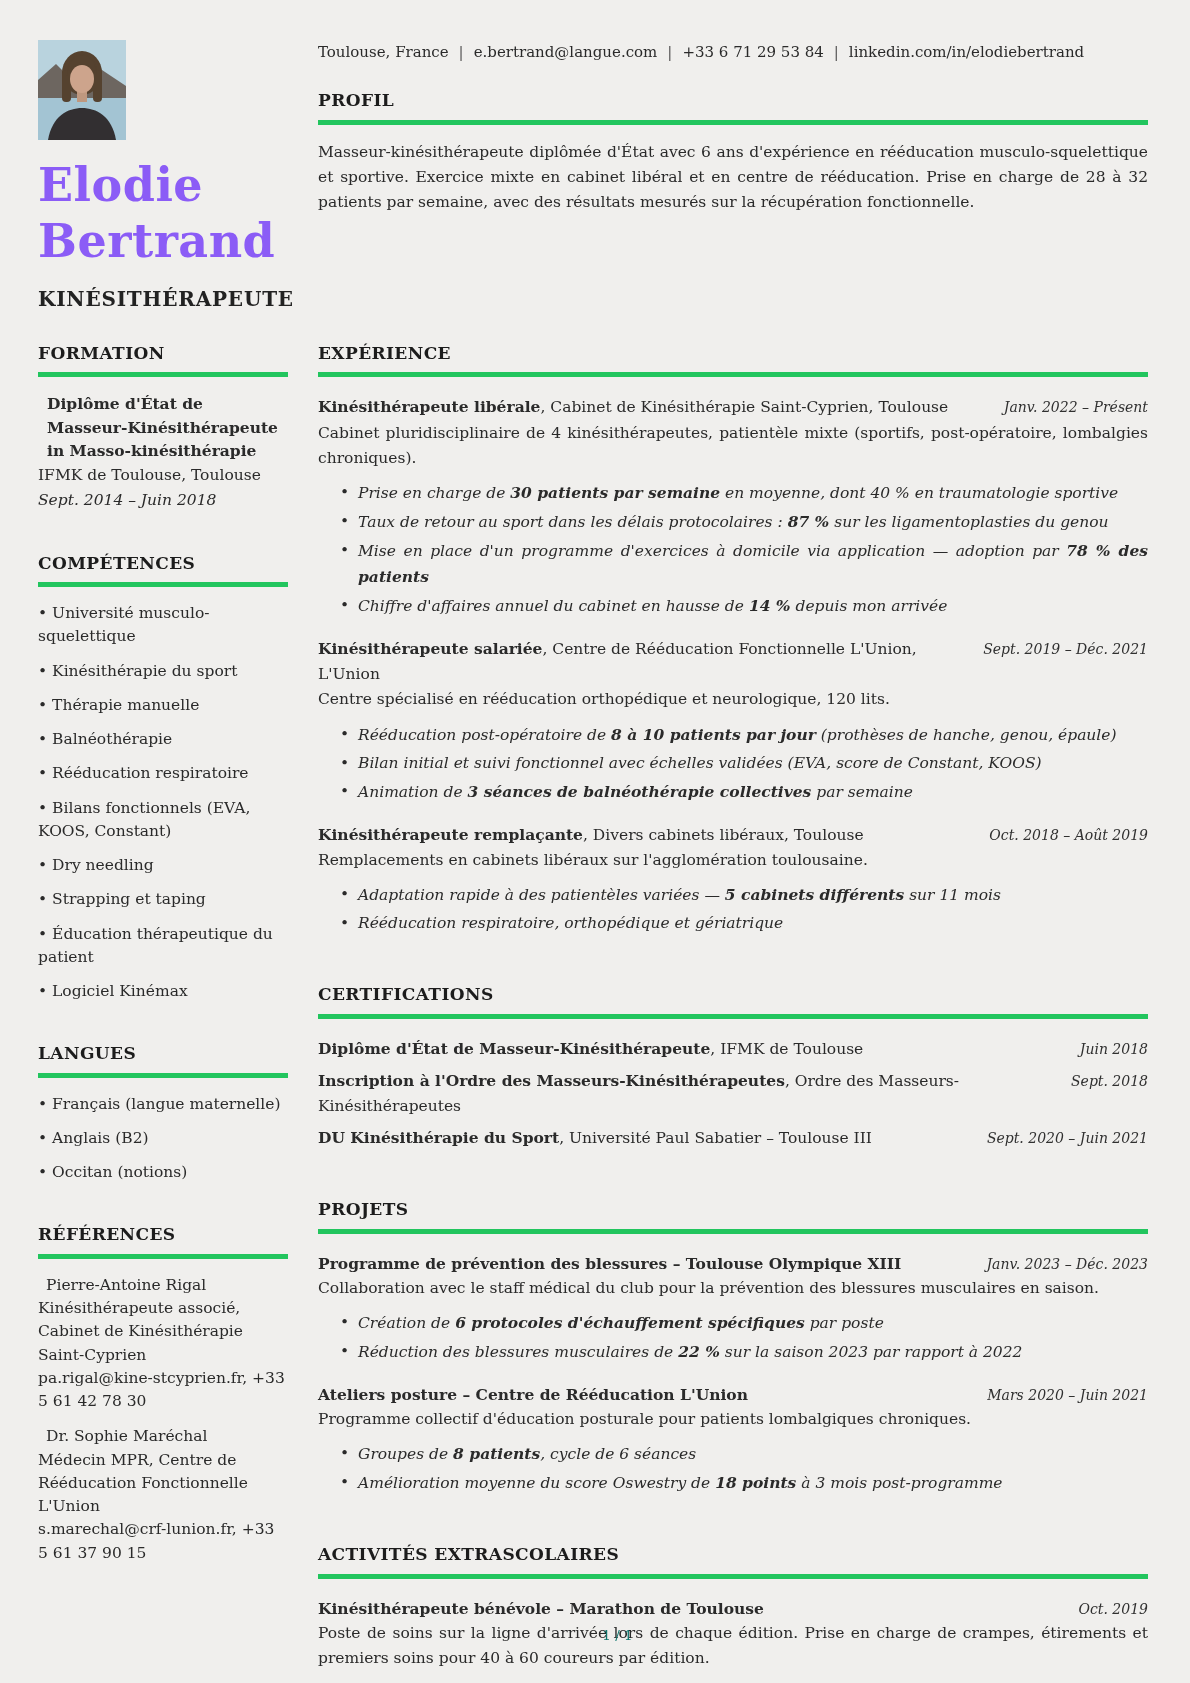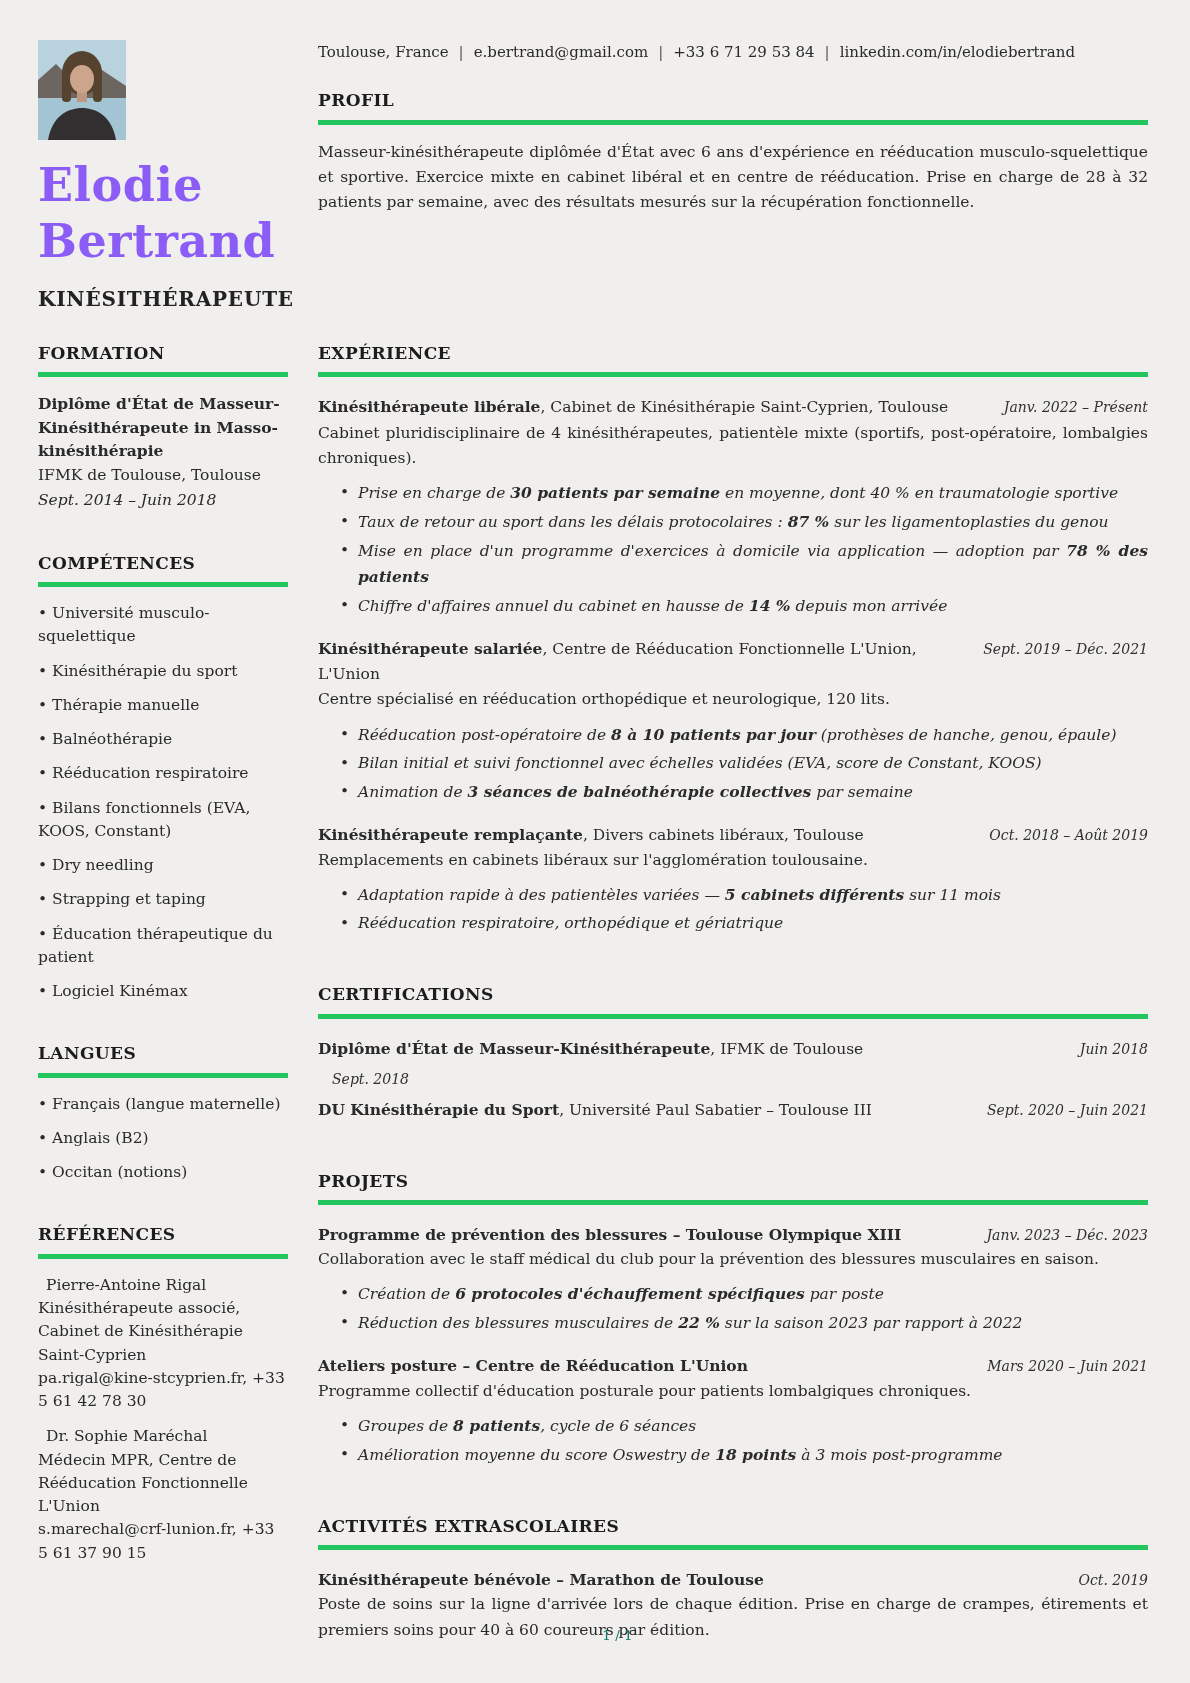--- a/index.html
+++ b/index.html
@@ -25,21 +25,21 @@
   .main .sec + .sec{margin-top:48px;}
   .sec-head{
     font-size:17px;font-weight:bold;letter-spacing:.4px;color:#1c1c1c;
     padding-bottom:9px;border-bottom:5px solid #22c55e;margin-bottom:15px;line-height:1.2;
   }
   .profil-block{margin-top:26px;}
   .profil-text{text-align:justify;margin:0;}
   
   .sidebar{font-size:15.5px;line-height:1.5;}
   .sb-line{margin:0 0 2px 0;}
-  .sb-bold{font-weight:bold;}
+  .sb-bold{font-weight:bold;margin-left:9px;}
   .sb-italic{font-style:italic;}
   .sb-item{margin:0 0 11px 0;}
   .sb-item::before{content:"• ";}
   .ref{margin-bottom:12px;}
   .ref-name{font-weight:normal;margin-left:8px;}
   
   .entry{margin-top:17px;}
   .entry:first-of-type{margin-top:0;}
   .entry-top{display:flex;align-items:baseline;gap:36px;}
   .entry-title-line{flex:1;min-width:0;}
@@ -73,21 +73,21 @@
       </svg>
       <div class="name">
         <div>Elodie</div>
         <div>Bertrand</div>
       </div>
       <div class="person-title">KINÉSITHÉRAPEUTE</div>
     </div>
 
     <div>
       <div class="contact">
-        <span>Toulouse, France</span><span class="sep">|</span><span>e.bertrand@gmail.com</span><span class="sep">|</span><span>+33 6 71 29 53 84</span><span class="sep">|</span><span>linkedin.com/in/elodiebertrand</span>
+        <span>Toulouse, France</span><span class="sep">|</span><span>e.bertrand@langue.com</span><span class="sep">|</span><span>+33 6 71 29 53 84</span><span class="sep">|</span><span>linkedin.com/in/elodiebertrand</span>
       </div>
       <div class="sec profil-block">
         <div class="sec-head">PROFIL</div>
         <p class="profil-text">Masseur-kinésithérapeute diplômée d'État avec 6 ans d'expérience en rééducation musculo-squelettique et sportive. Exercice mixte en cabinet libéral et en centre de rééducation. Prise en charge de 28 à 32 patients par semaine, avec des résultats mesurés sur la récupération fonctionnelle.</p>
       </div>
     </div>
 
     <div class="sidebar">
 
       <div class="sec">
@@ -182,20 +182,21 @@
       <div class="sec">
         <div class="sec-head">CERTIFICATIONS</div>
         <div class="entry">
           <div class="entry-top">
             <div class="entry-title-line"><span class="entry-title">Diplôme d'État de Masseur-Kinésithérapeute</span><span>, IFMK de Toulouse</span></div>
             <span class="entry-date">Juin 2018</span>
           </div>
         </div>
         <div class="entry" style="margin-top:6px;">
           <div class="entry-top">
+            <div class="entry-title-line"><span class="entry-title">Inscription à l'Ordre des Masseurs-Kinésithérapeutes</span><span>, Ordre des Masseurs-Kinésithérapeutes</span></div>
             <span class="entry-date">Sept. 2018</span>
           </div>
         </div>
         <div class="entry" style="margin-top:6px;">
           <div class="entry-top">
             <div class="entry-title-line"><span class="entry-title">DU Kinésithérapie du Sport</span><span>, Université Paul Sabatier – Toulouse III</span></div>
             <span class="entry-date">Sept. 2020 – Juin 2021</span>
           </div>
         </div>
       </div>

